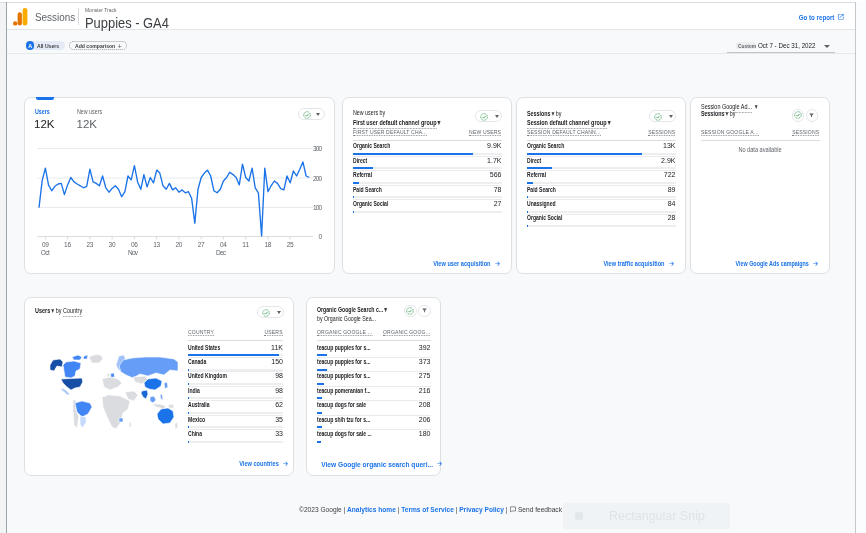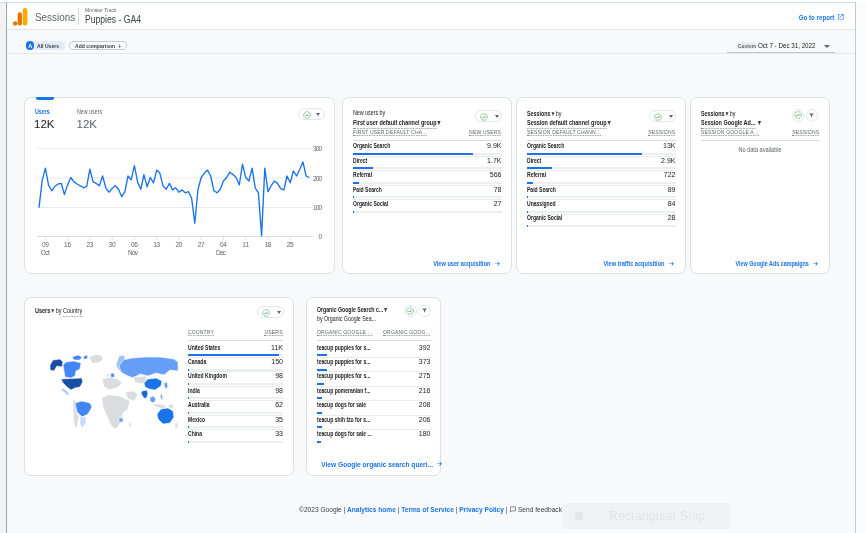--- a/index.html
+++ b/index.html
@@ -34,21 +34,21 @@
   <div class="abs" style="left:856px; top:2px; width:10px; height:531px; background:#fbfcfd;"></div>
 
   <svg class="abs" style="left:13px; top:8px;" width="15" height="18" viewBox="0 0 15 18">
     <rect x="9.6" y="0" width="4.8" height="17.6" rx="2.4" fill="#f9ab00"></rect>
     <rect x="4.6" y="4.3" width="4.3" height="13.3" rx="2.15" fill="#e37400"></rect>
     <circle cx="2.2" cy="15.4" r="2.2" fill="#e37400"></circle>
   </svg>
   <div class="abs" style="left:34.5px; top:11.5px; font-size:10px; color:#5f6368;"><span class="cx" style="transform:scaleX(0.99);">Sessions</span></div>
   <div class="abs" style="left:78px; top:8px; width:1px; height:17px; background:#d4d7db;"></div>
   <div class="abs" style="left:84.5px; top:7px; font-size:5.5px; color:#5f6368;"><span class="cx" style="transform:scaleX(0.9);">Monster Track</span></div>
-  <div class="abs" style="left:84.5px; top:14px; font-size:10px; color:#3c4043;"><span class="cx" style="transform:scaleX(0.86);">Puppies - GA4</span></div>
+  <div class="abs" style="left:84.5px; top:14px; font-size:15px; color:#3c4043;"><span class="cx" style="transform:scaleX(0.86);">Puppies - GA4</span></div>
   <div class="abs" style="left:760px; top:12.5px; width:74px; text-align:right; font-size:7.5px; font-weight:bold; color:#1a73e8;"><span class="cxr" style="transform:scaleX(0.82);">Go to report</span></div>
   <svg class="abs" style="left:837px; top:13px;" width="7.5" height="7.5" viewBox="0 0 24 24" fill="#1a73e8">
     <path d="M19 19H5V5h7V3H5a2 2 0 0 0-2 2v14a2 2 0 0 0 2 2h14c1.1 0 2-.9 2-2v-7h-2v7zM14 3v2h3.59l-9.83 9.83 1.41 1.41L19 6.41V10h2V3h-7z"></path>
   </svg>
 
   <div class="abs" style="left:25.7px; top:41.3px; width:39.3px; height:8.6px; background:#e4ebf7; border-radius:4.5px;"></div>
   <div class="abs" style="left:25.7px; top:41.3px; width:8.6px; height:8.6px; background:#1a73e8; border-radius:50%;"></div>
   <div class="abs" style="left:28.2px; top:42.8px; font-size:5.5px; font-weight:bold; color:#fff;">A</div>
   <div class="abs" style="left:36.5px; top:43px; font-size:6px; font-weight:bold; color:#3c4043;"><span class="cx" style="transform:scaleX(0.85);">All Users</span></div>
   <div class="abs" style="left:68.8px; top:41px; width:58px; height:9.4px; border:1px dotted #9aa0a6; border-radius:5.5px;"></div>
@@ -200,21 +200,21 @@
   <div class="abs tiny" style="left:526.5px; top:214.4px; font-weight:bold;"><span class="cx" style="transform:scaleX(0.72);">Organic Social</span></div>
   <div class="abs tiny" style="left:526.5px; top:214.4px; width:149px; text-align:right;">28</div>
   <div class="track" style="left:526.5px; top:225.1px; width:149px;"></div>
   <div class="bar" style="left:526.5px; top:225.1px; width:1.2px;"></div>
   <div class="rowline" style="left:526.5px; top:213.5px; width:149px;"></div>
   <div class="vlink" style="left:516px; top:259px; width:159px; text-align:right; font-size:7.5px;"><span class="cxr" style="transform:scaleX(0.75);">View traffic acquisition</span><svg width="7.5" height="7.5" viewBox="0 0 24 24" style="display:inline-block; vertical-align:-1px; margin-left:3px;" fill="#1a73e8">
         <path d="M4 11h11.2l-4.3-4.3L12.3 5 19 12l-6.7 7-1.4-1.7 4.3-4.3H4z"></path>
       </svg></div>
   <div class="card" style="left:690px; top:97px; width:140px; height:177px;"></div>
   <div class="abs" style="left:700.5px; top:109px; font-size:7px; color:#202124;"><span class="cx"><b>Sessions</b><span style="font-size:7.5px; color:#3c4043; letter-spacing:0; margin-left:1.5px;">▾</span> by</span></div>
-  <div class="abs" style="left:700.5px; top:118px; font-size:7.2px; font-weight:bold; color:#202124;"><span class="cx"><span class="dotted">Session Google Ad...</span> <span style="font-size:7.5px; color:#3c4043; letter-spacing:0; margin-left:1.5px;">▾</span></span></div>
+  <div class="abs" style="left:700.5px; top:102px; font-size:7.2px; font-weight:normal; color:#202124;"><span class="cx"><span class="dotted">Session Google Ad...</span> <span style="font-size:7.5px; color:#3c4043; letter-spacing:0; margin-left:1.5px;">▾</span></span></div>
   <div class="circbtn" style="left:791.5px; top:109px;"></div>
   <svg class="abs" style="left:793.8px; top:111.2px;" width="8" height="8" viewBox="0 0 24 24">
       <circle cx="12" cy="12" r="9.8" fill="none" stroke="#1e8e3e" stroke-width="2.4" stroke-dasharray="2.6 1.9"></circle>
       <path d="M7.8 12.4l3 3 5.6-6" fill="none" stroke="#1e8e3e" stroke-width="2.4"></path>
     </svg>
   <div class="circbtn" style="left:805.5px; top:109px;"></div>
   <svg class="abs" style="left:808.3px; top:111.7px;" width="7" height="7" viewBox="0 0 24 24" fill="#5f6368">
       <path d="M4 5h16l-6.5 8.2v5.3l-3-1.5v-3.8L4 5z"></path>
     </svg>
   <div class="abs thead" style="left:700.5px; top:128.5px;"><span class="cx" style="transform:scaleX(0.84);"><span class="dotted">SESSION GOOGLE A...</span></span></div>
@@ -263,20 +263,23 @@
   <div class="abs tiny" style="left:188px; top:415.5px; font-weight:bold;"><span class="cx" style="transform:scaleX(0.72);">Mexico</span></div>
   <div class="abs tiny" style="left:188px; top:415.5px; width:95px; text-align:right;">35</div>
   <div class="track" style="left:188px; top:426.2px; width:95px;"></div>
   <div class="bar" style="left:188px; top:426.2px; width:1.2px;"></div>
   <div class="rowline" style="left:188px; top:414.6px; width:95px;"></div>
   <div class="abs tiny" style="left:188px; top:429.9px; font-weight:bold;"><span class="cx" style="transform:scaleX(0.72);">China</span></div>
   <div class="abs tiny" style="left:188px; top:429.9px; width:95px; text-align:right;">33</div>
   <div class="track" style="left:188px; top:440.6px; width:95px;"></div>
   <div class="bar" style="left:188px; top:440.6px; width:1.2px;"></div>
   <div class="rowline" style="left:188px; top:429.0px; width:95px;"></div>
+  <div class="vlink" style="left:24px; top:459px; width:265px; text-align:right;"><span class="cxr" style="transform:scaleX(0.75);">View countries</span><svg width="7.5" height="7.5" viewBox="0 0 24 24" style="display:inline-block; vertical-align:-1px; margin-left:3px;" fill="#1a73e8">
+        <path d="M4 11h11.2l-4.3-4.3L12.3 5 19 12l-6.7 7-1.4-1.7 4.3-4.3H4z"></path>
+      </svg></div>
   <svg class="abs" style="left:30px; top:335px;" width="160" height="110" viewBox="0 0 160 110">
    <g stroke="#fff" stroke-width="0.6" stroke-linejoin="round">
     <path d="M20,30 L23,25 30,24 33,27 32,32 27,31 24,36 20,35 Z" fill="#174ea6"></path>
     <path d="M33,30 L36,27 44,26 51,28 50,34 46,36 45,41 41,43 35,42 34,36 Z" fill="#4285f4"></path>
     <path d="M42,22 L48,20 52,22 50,25 44,25 Z" fill="#4285f4"></path>
     <path d="M54,21 L58,20 57,24 53,24 Z" fill="#4285f4"></path>
     <path d="M59,22 L65,19.6 71,20 73,24 69,28 62,28 Z" fill="#dadce0"></path>
     <path d="M31,44 L52,43 52.7,47 50,52 45,53 41,55 37,52 33,48 Z" fill="#174ea6"></path>
     <path d="M32,53 L36,55 38,57 40,60 37,60 34,57 31,55 Z" fill="#aecbfa"></path>
     <path d="M43,64 L46,66 46,75 49,82 47,93 44,90 43,75 Z" fill="#dadce0"></path>

